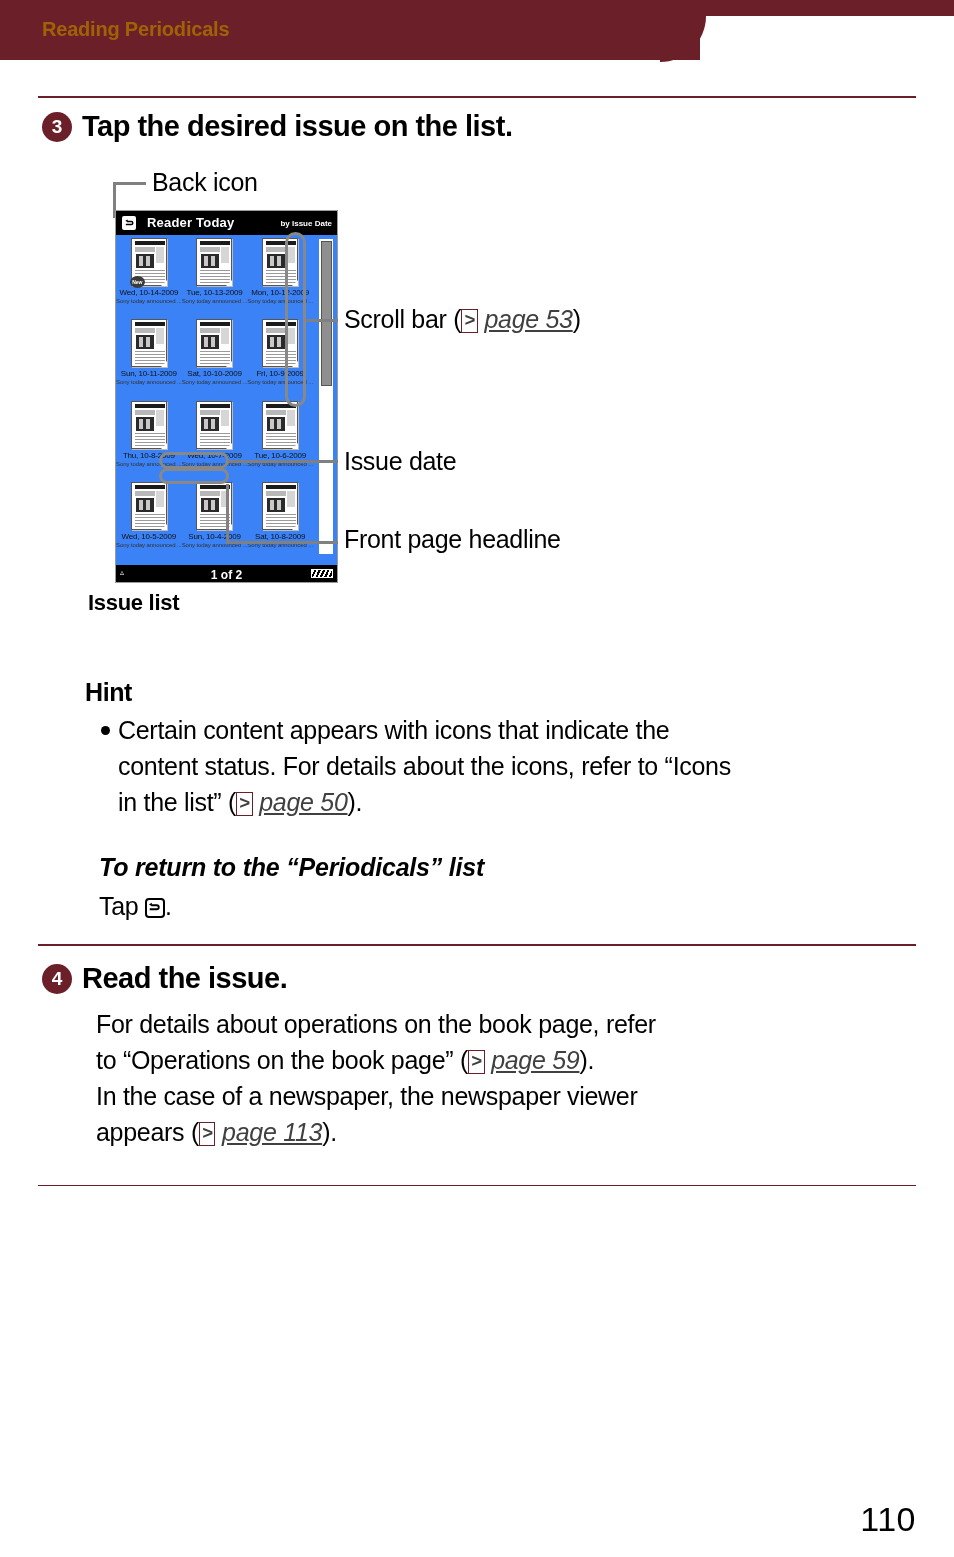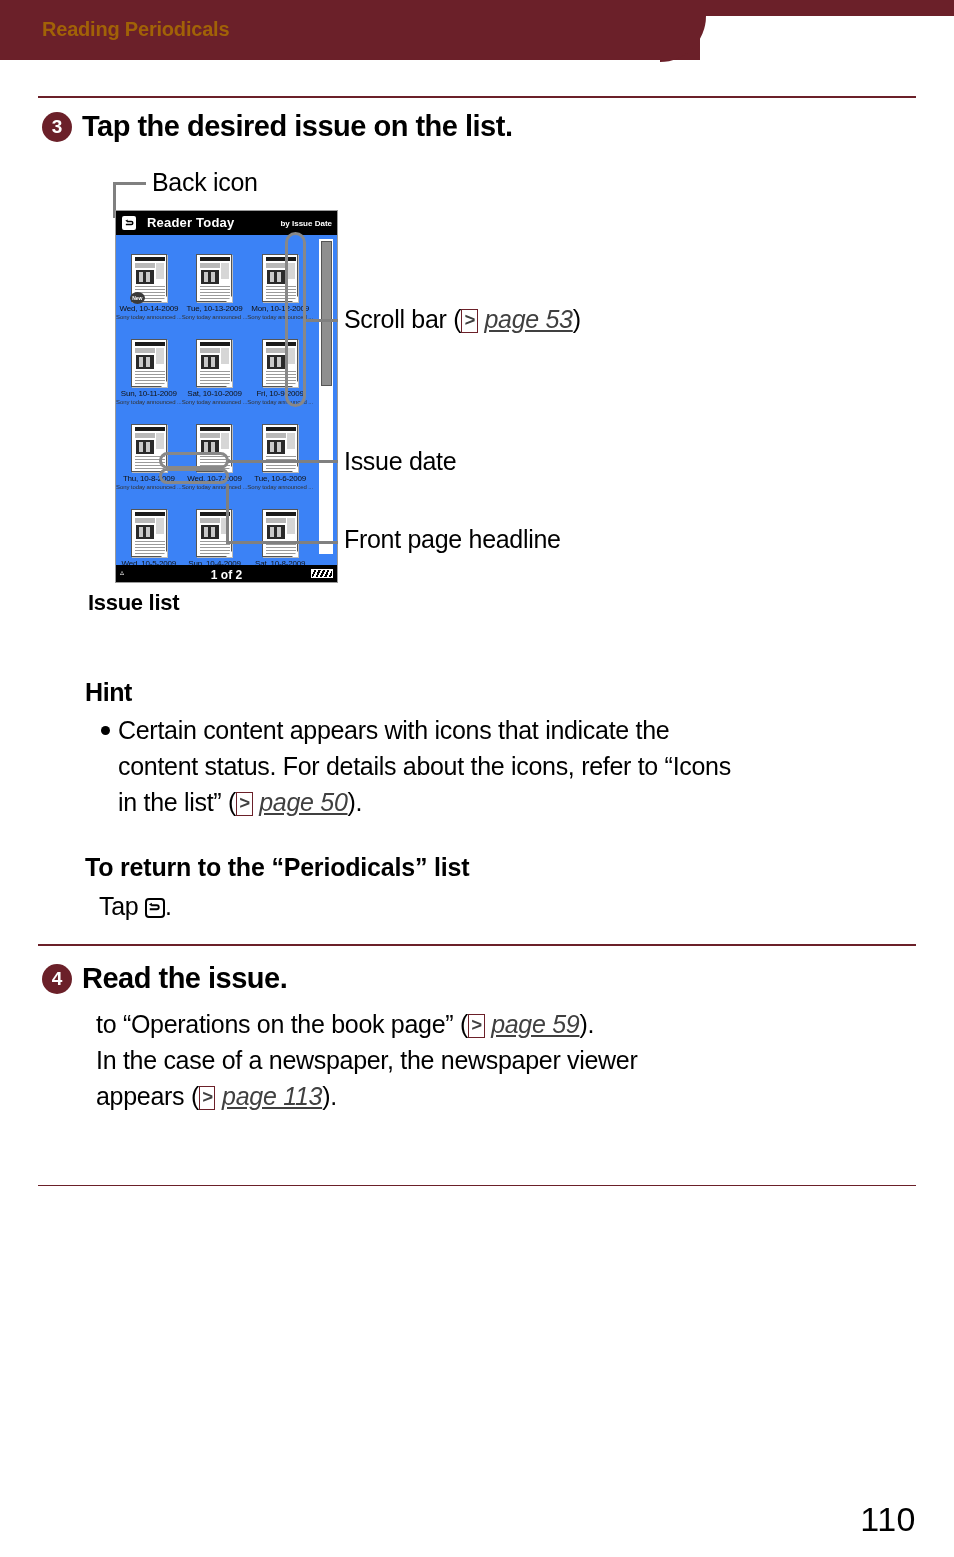--- a/index.html
+++ b/index.html
@@ -194,21 +194,21 @@
     height: 325px;
     display: grid;
     grid-template-columns: repeat(3, 1fr);
     grid-template-rows: repeat(4, 1fr);
   }
   .cell {
     position: relative;
     display: flex;
     flex-direction: column;
     align-items: center;
-    padding-top: 19px;
+    padding-top: 3px;
     box-sizing: border-box;
   }
   .thumb {
     width: 36px;
     height: 48px;
     border: 1px solid #555;
     background: #ffffff;
     position: relative;
     box-sizing: border-box;
     box-shadow: 1px 1px 0 #bbb;
@@ -608,39 +608,40 @@
 <div class="caption-bold" style="left:88px; top:590px;">Issue list</div>
 
 <div class="hint-title" style="left:85px; top:678px;">Hint</div>
 <div class="bullet-dot" style="left:101px; top:726px;"></div>
 <div class="body-text" style="left:118px; top:712px; width:800px;">
   <div>Certain content appears with icons that indicate the</div>
   <div>content status. For details about the icons, refer to “Icons</div>
   <div><span>in the list” (</span><span class="pageref"><span class="chip">&gt;</span> <span class="txt">page 50</span></span><span>).</span></div>
 </div>
 
-<div class="sub-head" style="left:85px; top:853px;">To return to the “Periodicals” list</div>
+<div class="sub-head" style="left:99px; top:853px;font-style:italic;">To return to the “Periodicals” list</div>
 <div class="body-text" style="left:99px; top:888px;">
   <span>Tap</span>
   <span class="inline-backicon">
     <svg width="15" height="15" viewBox="0 0 12 12" aria-hidden="true">
       <path d="M2.2 7.4 h5.6 a1.6 1.6 0 0 0 0 -3.2 h-4.3" fill="none" stroke="#000" stroke-width="1.5"></path>
       <polygon points="3.9,5.0 3.9,2.2 1.5,3.6" fill="#000"></polygon>
     </svg>
   </span><span>.</span>
 </div>
 
 <div class="rule" style="top:944px;"></div>
 
 <div class="step-row" style="left:42px; top:962px;">
   <span class="step-badge">4</span>
   <span class="step-title">Read the issue.</span>
 </div>
 
 <div class="body-text" style="left:96px; top:1006px; width:830px;">
+  <div>For details about operations on the book page, refer</div>
   <div><span>to “Operations on the book page” (</span><span class="pageref"><span class="chip">&gt;</span> <span class="txt">page 59</span></span><span>).</span></div>
   <div>In the case of a newspaper, the newspaper viewer</div>
   <div><span>appears (</span><span class="pageref"><span class="chip">&gt;</span> <span class="txt">page 113</span></span><span>).</span></div>
 </div>
 
 <div class="rule-thin" style="top:1185px;"></div>
 
 <div class="page-number">110</div>
 
 </body></html>

